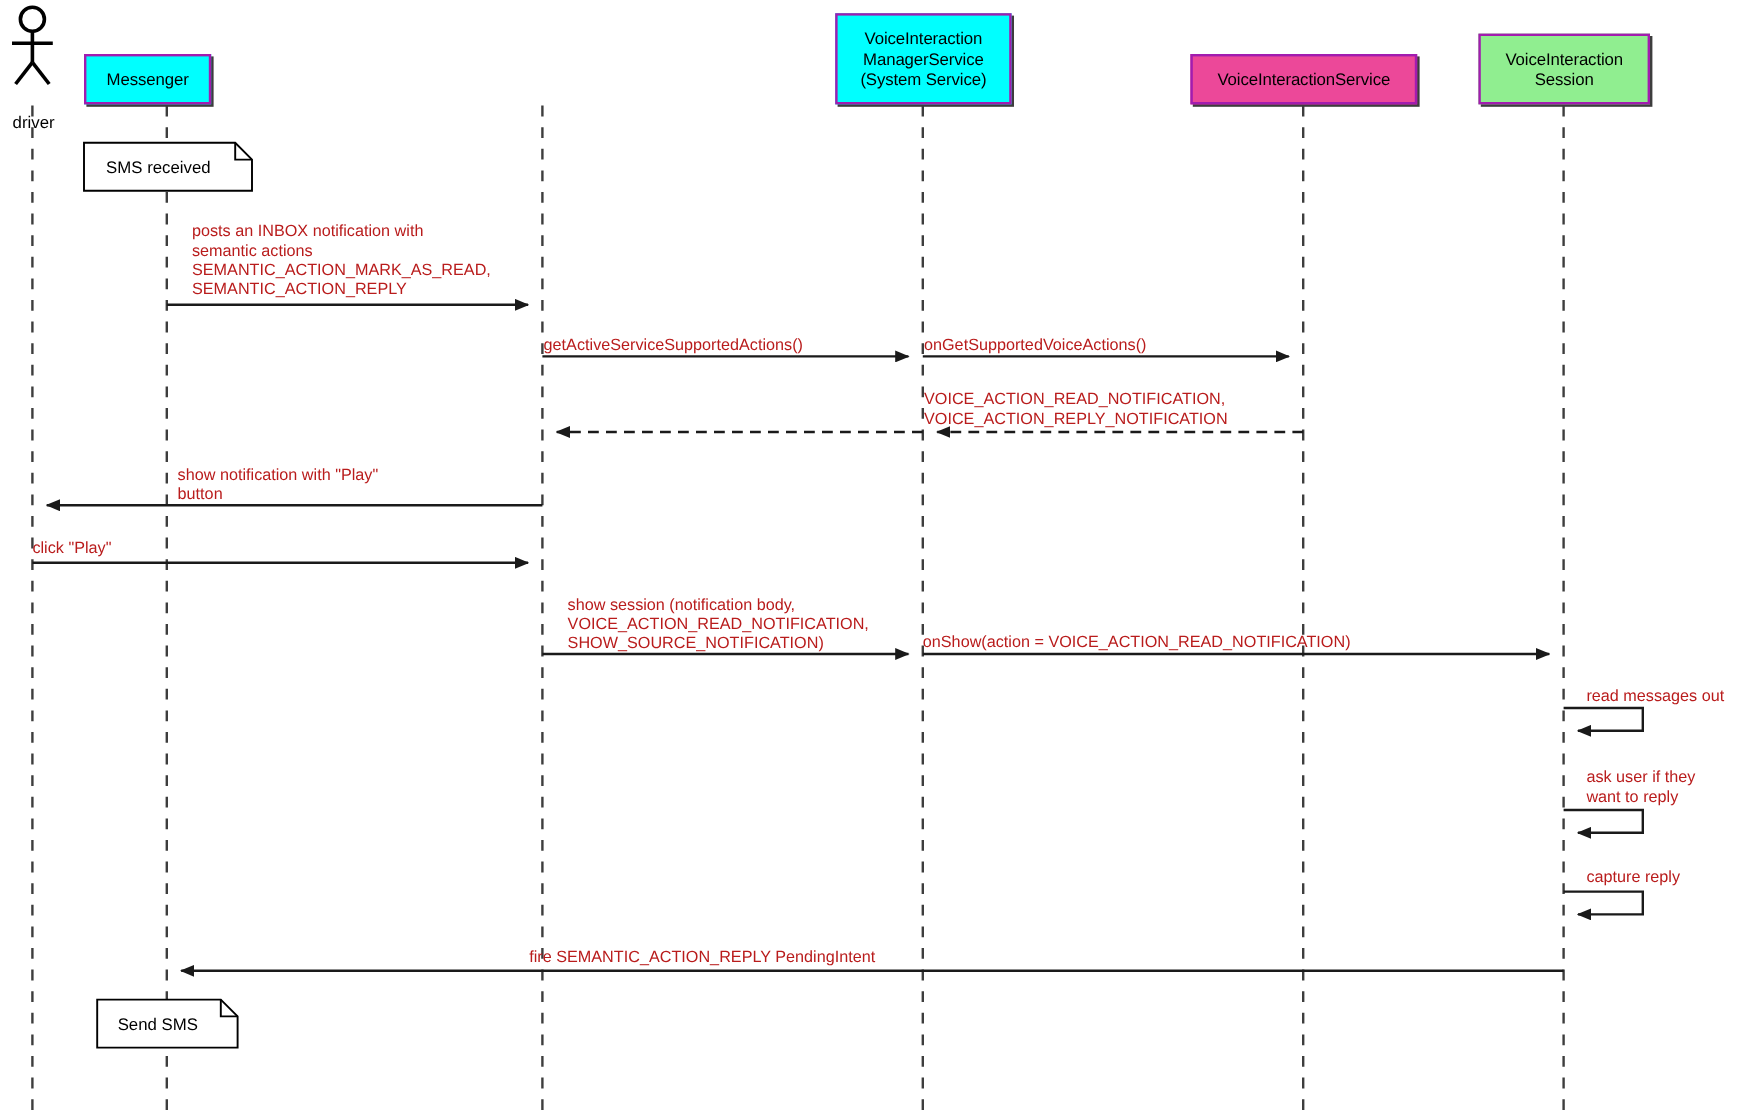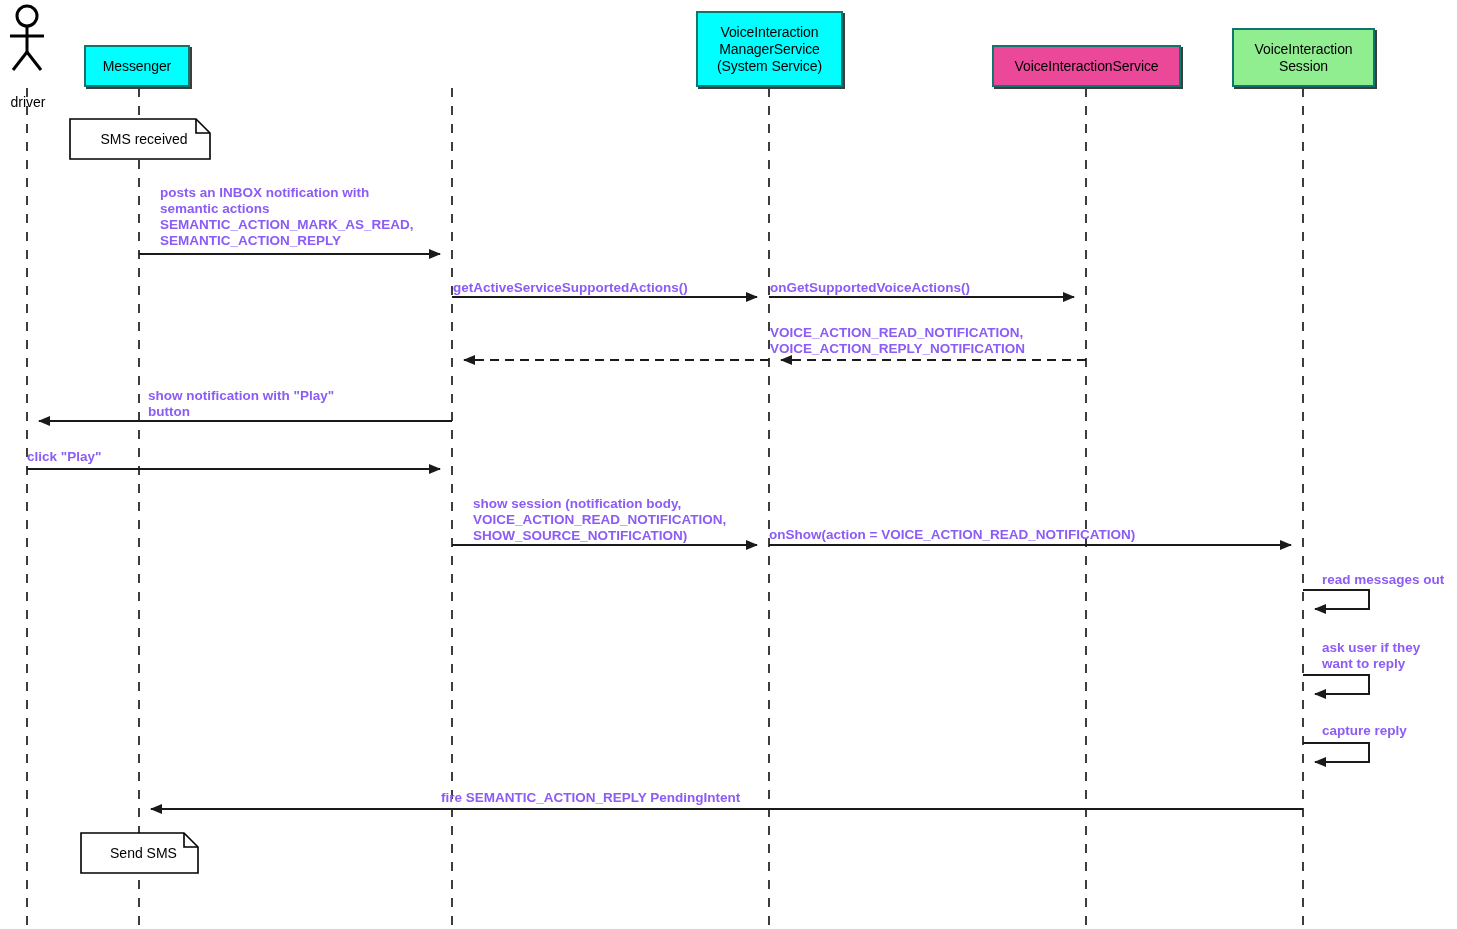--- a/index.html
+++ b/index.html
@@ -21,63 +21,62 @@
   #seq-svg {
     position: absolute;
     top: 0;
     left: 0;
     width: 1457px;
     height: 929px;
   }
   .lifeline-head-box {
     position: absolute;
     box-sizing: border-box;
-    border: 2px solid #0f766e;
+    border: 2px solid #a21caf;
     box-shadow: 2px 2px 0 #3d3d3d;
     display: flex;
     align-items: center;
     justify-content: center;
     text-align: center;
     font-size: 14px;
     line-height: 17px;
     letter-spacing: -0.1px;
     white-space: pre-line;
     z-index: 4;
   }
   .note-box {
     position: absolute;
     box-sizing: border-box;
     background: #ffffff;
     z-index: 5;
   }
   .note-box .note-label {
     position: absolute;
-    left: 12px;
+    left: 0;
     top: 50%;
     transform: translateY(-50%);
     width: 100%;
     text-align: center;
     font-size: 14px;
     padding-right: 16px;
     box-sizing: border-box;
   }
   .actor-label {
     position: absolute;
     font-size: 14px;
     text-align: center;
     z-index: 4;
   }
   .msg-label {
     position: absolute;
     font-size: 13.5px;
     line-height: 16px;
     white-space: pre-line;
     z-index: 3;
-    color: #8b5cf6;
-    font-weight: bold;
+    color: #b91c1c;
   }
   .msg-label.center {
     text-align: left;
   }
   .msg-label.left {
     text-align: left;
   }
 </style>
 </head>
 <body>
@@ -144,21 +143,21 @@
       <path d="M 70 119 L 196 119 L 210 133 L 210 159 L 70 159 Z" fill="#ffffff"></path>
       <path d="M 196 119 L 196 133 L 210 133" fill="none"></path>
 
       <path d="M 81 833 L 184 833 L 198 847 L 198 873 L 81 873 Z" fill="#ffffff"></path>
       <path d="M 184 833 L 184 847 L 198 847" fill="none"></path>
     </g>
   </svg>
 
   <div class="actor-label" style="left:0px; top:70px; width:56px;margin-top:24px;">driver</div>
 
-  <div class="lifeline-head-box" style="left:84px; top:45px; width:106px; height:42px; background:#00ffff;">
+  <div class="lifeline-head-box" style="left:70px; top:45px; width:106px; height:42px; background:#00ffff;">
     <span>Messenger</span>
   </div>
 
 
   <div class="lifeline-head-box" style="left:696px; top:11px; width:147px; height:76px; background:#00ffff;">
     <span>VoiceInteraction
 ManagerService
 (System Service)</span>
   </div>
 

